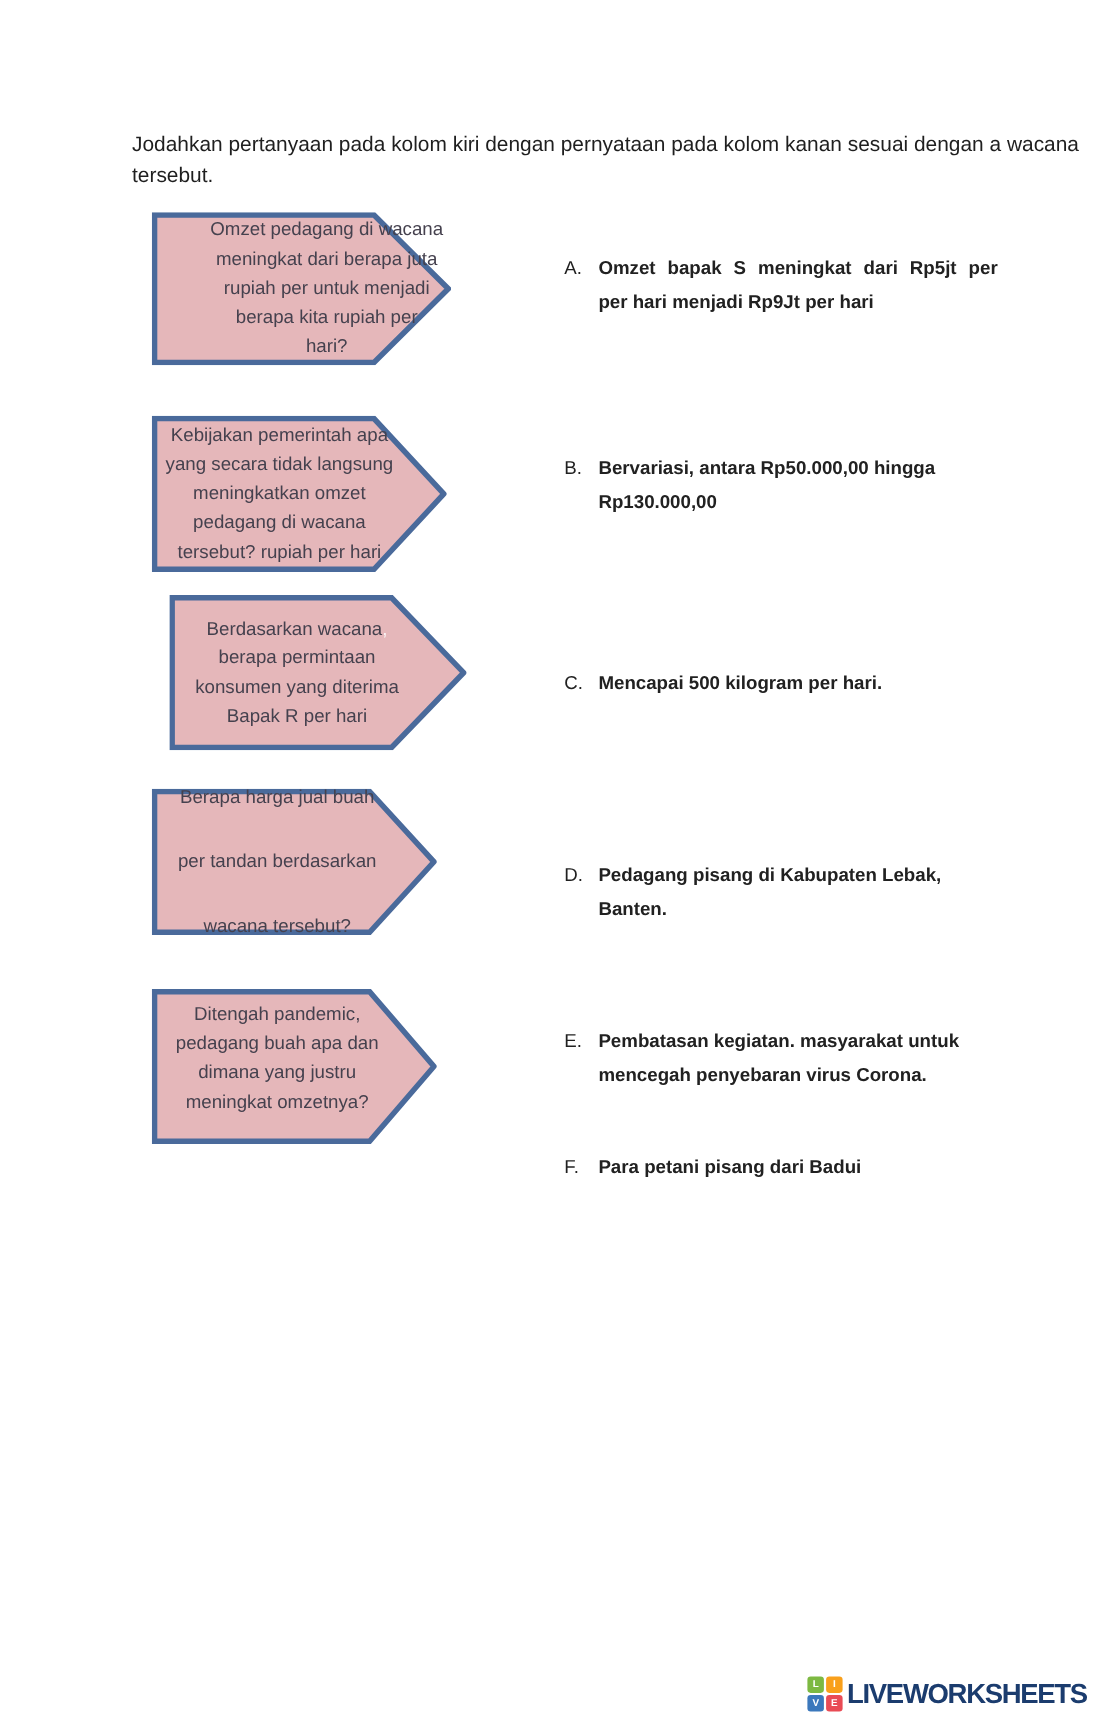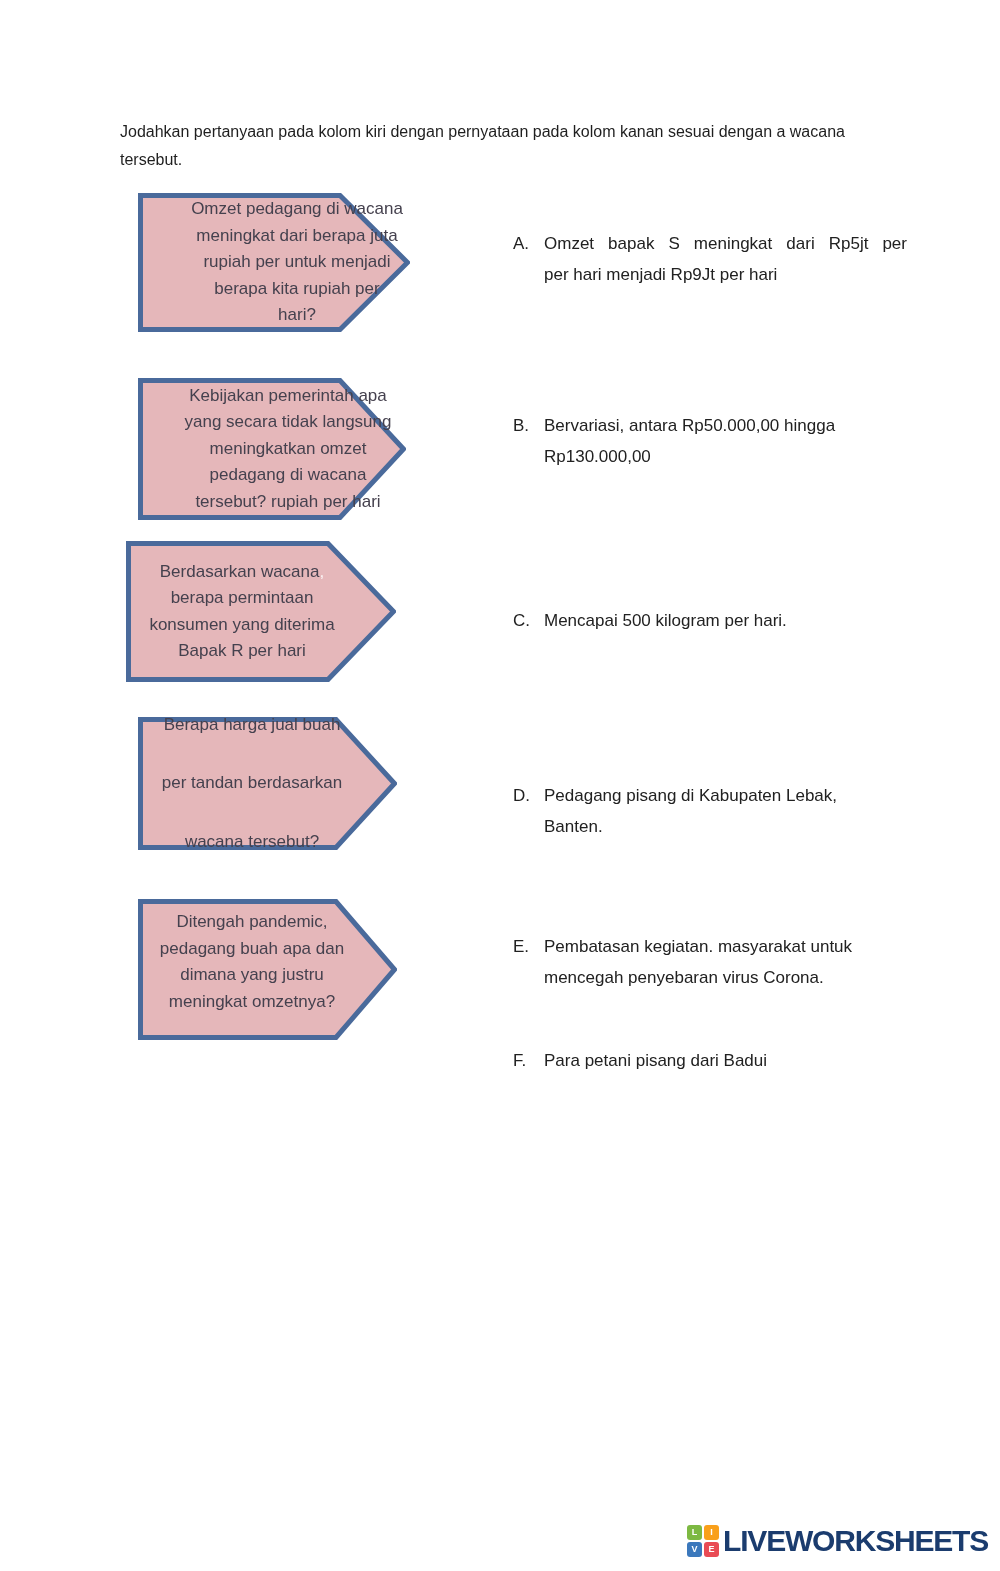--- a/index.html
+++ b/index.html
@@ -6,21 +6,21 @@
   .page{
     position:relative;
     width:1000px;height:1571px;
     background:#ffffff;
     font-family:"Liberation Sans", sans-serif;
     overflow:hidden;
   }
   
   .instruction{
     position:absolute;left:120px;top:118px;width:780px;
-    font-size:16px;line-height:28px;color:#1f1f1f;
+    font-size:19px;line-height:28px;color:#1f1f1f;
   }
   .instruction .line{white-space:nowrap;}
 
   
   .arrow{position:absolute;}
   .arrow svg{position:absolute;left:0;top:0;display:block;}
   .arrow .arrow-text{
     position:absolute;top:0;bottom:0;left:0;
     display:flex;flex-direction:column;justify-content:center;align-items:center;
     font-size:17px;line-height:26.5px;text-align:center;
@@ -28,42 +28,42 @@
   .arrow .arrow-text .line{white-space:nowrap;}
   .faint{color:rgba(255,255,255,0.85);}
 
   
   .option{
     position:absolute;left:513px;width:394px;
     display:flex;align-items:flex-start;
     font-size:17px;line-height:31px;color:#212121;
   }
   .option .letter{width:31px;flex:0 0 31px;}
-  .option .option-text{flex:1;}
+  .option .option-text{flex:1;font-weight:bold;}
   .option .option-text .line{white-space:normal;}
   .option .option-text .line.stretch{
     text-align:justify;text-align-last:justify;white-space:normal;
   }
 
   
   .footer{
     position:absolute;top:1524px;right:12px;
     display:flex;align-items:center;gap:4px;
   }
   .logo-grid{
     display:grid;grid-template-columns:15px 15px;grid-template-rows:15px 15px;
     gap:2px;
   }
   .logo-sq{
     border-radius:3px;
     display:flex;align-items:center;justify-content:center;
     color:#ffffff;font-size:9px;font-weight:bold;line-height:1;
   }
   .wordmark{
-    font-size:30px;font-weight:bold;letter-spacing:-1.2px;
+    font-size:25px;font-weight:bold;letter-spacing:-1.2px;
     white-space:nowrap;
   }
 </style>
 </head>
 <body>
 
 <div class="page">
 
   <div class="instruction" id="instruction">
       <div class="line">Jodahkan pertanyaan pada kolom kiri dengan pernyataan pada kolom kanan sesuai dengan a wacana</div>
@@ -80,29 +80,29 @@
           <div class="line">meningkat dari berapa juta</div>
           <div class="line">rupiah per untuk menjadi</div>
           <div class="line">berapa kita rupiah per</div>
           <div class="line">hari?</div>
         </div>
       </div>
       <div class="arrow" style="left: 138px; top: 378px; width: 268px; height: 142px;">
         <svg width="268" height="142">
           <polygon points="2.5,2.5 202,2.5 265.5,71 202,139.5 2.5,139.5" fill="#e5b7ba" stroke="#4a6a9b" stroke-width="5" stroke-linejoin="miter"></polygon>
         </svg>
-        <div class="arrow-text" style="width: 232px; color: rgb(69, 65, 78); padding-left: 34px;">
+        <div class="arrow-text" style="width: 232px; color: rgb(69, 65, 78);">
           <div class="line">Kebijakan pemerintah apa</div>
           <div class="line">yang secara tidak langsung</div>
           <div class="line">meningkatkan omzet</div>
           <div class="line">pedagang di wacana</div>
           <div class="line">tersebut? rupiah per hari</div>
         </div>
       </div>
-      <div class="arrow" style="left: 126px; top: 541px; width: 270px; height: 141px;">
+      <div class="arrow" style="left: 154px; top: 541px; width: 270px; height: 141px;">
         <svg width="270" height="141">
           <polygon points="2.5,2.5 202,2.5 267.5,70.5 202,138.5 2.5,138.5" fill="#e5b7ba" stroke="#4a6a9b" stroke-width="5" stroke-linejoin="miter"></polygon>
         </svg>
         <div class="arrow-text" style="width: 232px; color: rgb(69, 65, 78);">
           <div class="line">Berdasarkan wacana<span class="faint">,</span></div>
           <div class="line">berapa permintaan</div>
           <div class="line">konsumen yang diterima</div>
           <div class="line">Bapak R per hari</div>
         </div>
       </div>

